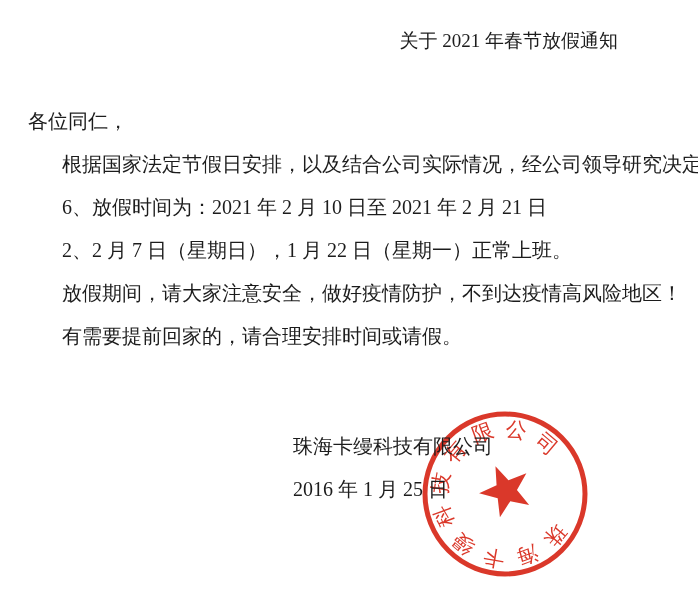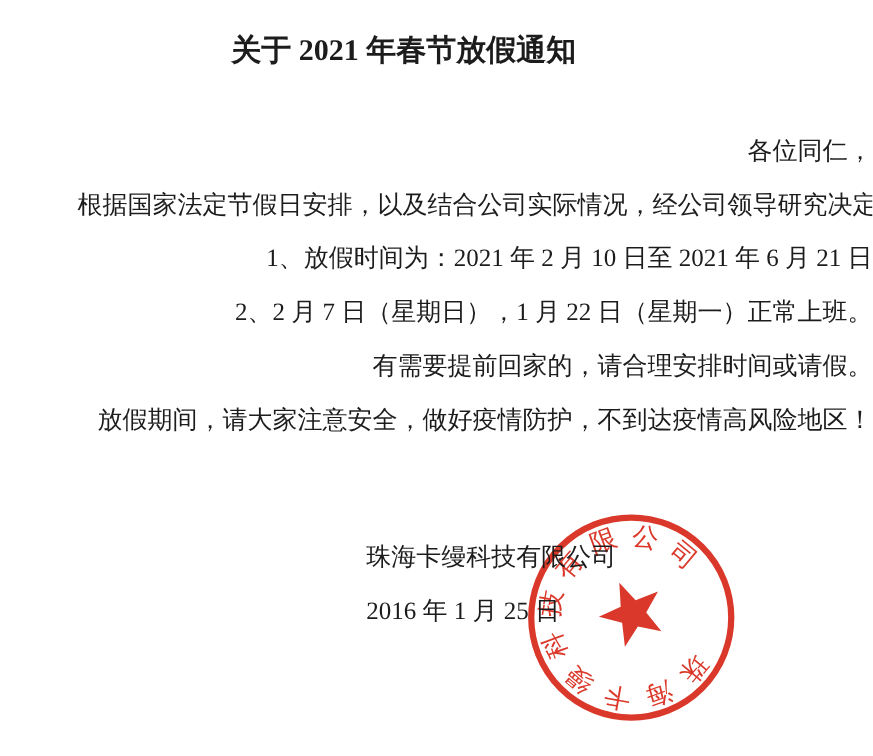--- a/index.html
+++ b/index.html
@@ -16,30 +16,29 @@
     font-family: "Liberation Serif", "DejaVu Serif", serif;
     color: #1c1c1c;
   }
   .content {
     position: relative;
     z-index: 1;
   }
   .doc-title {
     margin: 23px 0 0 28px;
     width: 590px;
-    text-align: center;
-    font-size: 24px;
+    text-align: right;
+    font-size: 19px;
     line-height: 36px;
     white-space: nowrap;
-    font-weight: bold;
+    font-weight: normal;
   }
   .body-block {
     margin-top: 41px;
     margin-left: 28px;
-    text-align: right;
   }
   .line {
     font-size: 20px;
     line-height: 43px;
     white-space: nowrap;
   }
   .line.indent {
     text-indent: 1.7em;
   }
   .signature {
@@ -84,24 +83,24 @@
         <text transform="rotate(400)" x="0" y="-58" text-anchor="middle" fill="#d8291a" class="seal-char">司</text>
       </g>
   </svg>
 
   <div class="content">
     <div class="doc-title">关于 2021 年春节放假通知</div>
 
     <div class="body-block">
       <div class="line">各位同仁，</div>
       <div class="line indent">根据国家法定节假日安排，以及结合公司实际情况，经公司领导研究决定，</div>
-      <div class="line indent">1、放假时间为：2021 年 2 月 10 日至 2021 年 6 月 21 日</div>
+      <div class="line indent">6、放假时间为：2021 年 2 月 10 日至 2021 年 2 月 21 日</div>
       <div class="line indent">2、2 月 7 日（星期日），1 月 22 日（星期一）正常上班。</div>
+      <div class="line indent">放假期间，请大家注意安全，做好疫情防护，不到达疫情高风险地区！</div>
       <div class="line indent">有需要提前回家的，请合理安排时间或请假。</div>
-      <div class="line indent">放假期间，请大家注意安全，做好疫情防护，不到达疫情高风险地区！</div>
     </div>
 
     <div class="signature">
       <div class="line">珠海卡缦科技有限公司</div>
       <div class="line">2016 年 1 月 25 日</div>
     </div>
   </div>
 
 </div>
 

